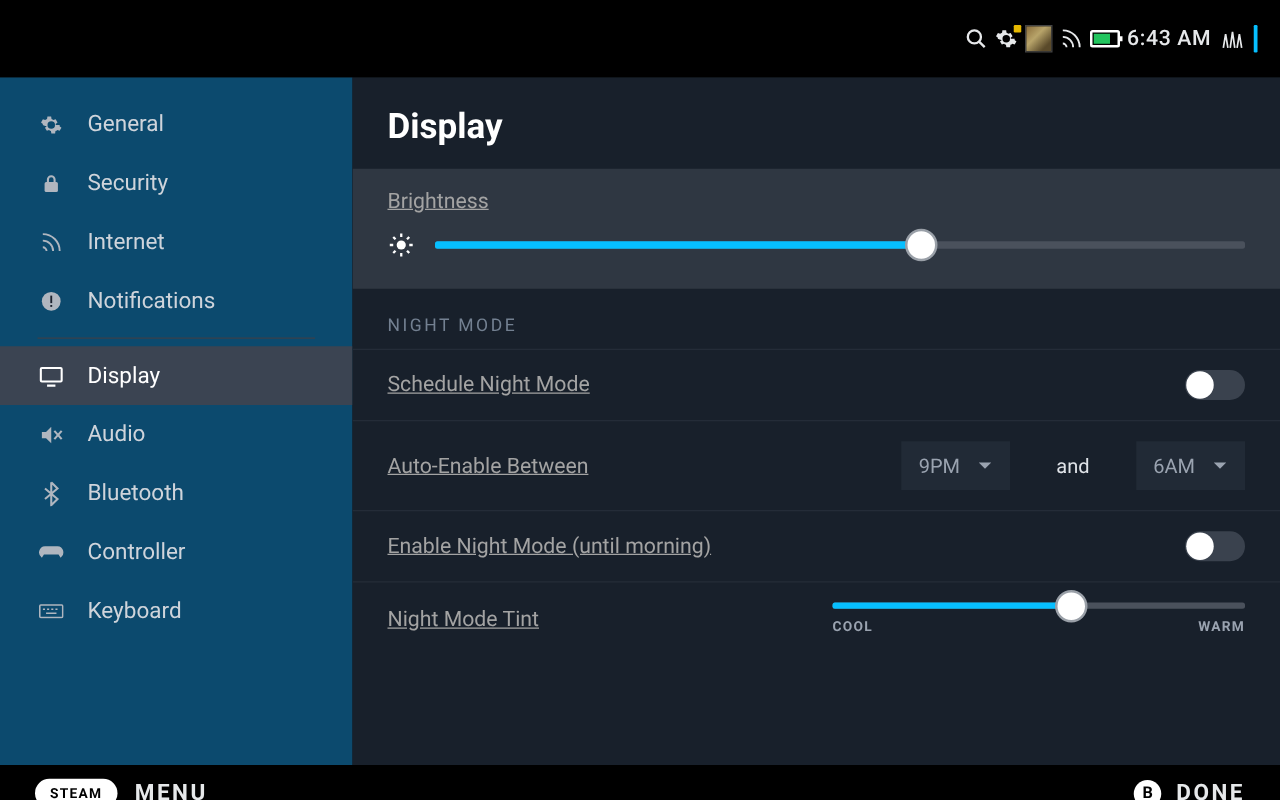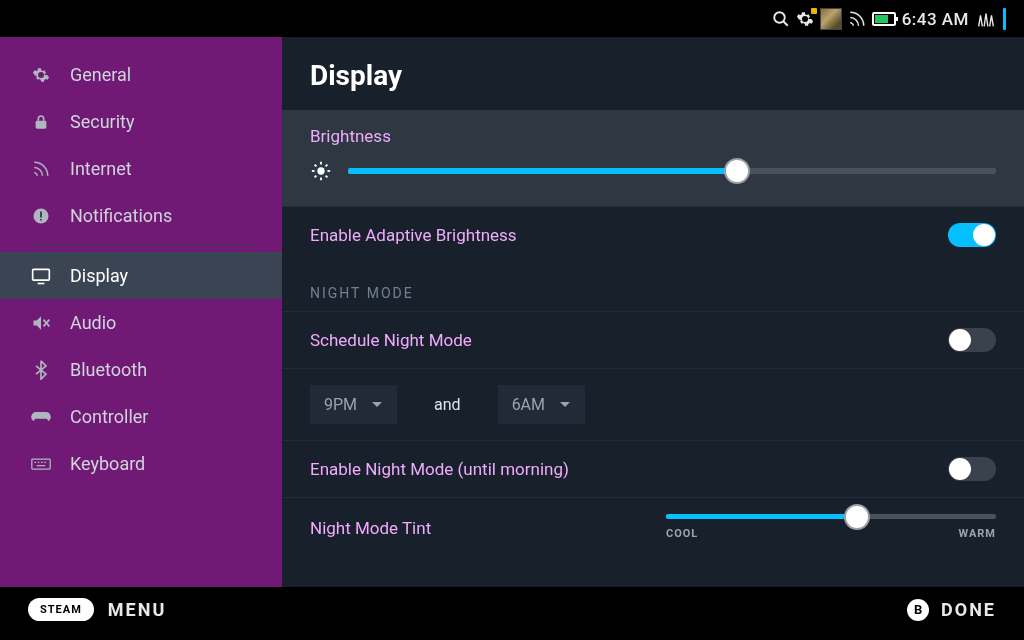--- a/index.html
+++ b/index.html
@@ -1,39 +1,39 @@
 <!DOCTYPE html>
 <html><head>
 <meta charset="utf-8">
 <style>
   * { margin: 0; padding: 0; box-sizing: border-box; font-family: -apple-system, "Segoe UI", Roboto, Arial, sans-serif; }
   body { width: 1024px; height: 640px; background: #000; color: #e6e8ea; overflow: hidden; }
-  .topbar { height: 37px; background: #000; display: flex; justify-content: flex-end; align-items: center; padding: 0 18px; gap: 6px; }
+  .topbar { height: 62px; background: #000; display: flex; justify-content: flex-end; align-items: center; padding: 0 18px; gap: 6px; }
   .topbar .icon { color: #e6e8ea; display: flex; align-items: center; justify-content: center; }
   .topbar .avatar-thumb { width: 22px; height: 22px; background: linear-gradient(135deg,#8a6d3b 0%, #b8a46a 40%, #5a4a2a 80%); border: 1px solid #444; }
   .topbar .battery { width:24px; height:14px; border:2px solid #fff; border-radius:2px; position:relative; }
   .topbar .battery::after { content:""; position:absolute; right:-4px; top:3px; width:2px; height:4px; background:#fff; }
   .topbar .battery .fill { position:absolute; left:1px; top:1px; bottom:1px; width:65%; background:#22c55e; }
   .topbar .clock { font-size:17px; font-weight:500; letter-spacing:0.5px; }
   .topbar .notif-dot { position: relative; }
   .topbar .notif-dot::after { content:""; position:absolute; top:-2px; right:-3px; width:6px; height:6px; background:#e6b800; border-radius:1px; }
   .vbar { width:3px; height:22px; background:#06bfff; border-radius:1px; }
 
   .main { display:flex; height: calc(640px - 45px - 45px); background:#0e141b; }
-  .sidebar { width: 282px; background:#701a75; padding-top:14px; }
+  .sidebar { width: 282px; background:#0c4a6e; padding-top:14px; }
   .sidebar .item { display:flex; align-items:center; gap:18px; padding:13px 12px 13px 30px; color:#cfd4db; font-size:18px; cursor:pointer; }
   .sidebar .item .sicon { width:22px; display:flex; justify-content:center; color:#b0b6bf; }
   .sidebar .item.active { background:#3b4452; color:#fff; }
   .sidebar .item.active .sicon { color:#fff; }
   .sidebar .sep { height:1px; background:#3a404b; margin:6px 30px 6px 30px; }
 
   .content { flex:1; background:#18202b; overflow:hidden; }
   .content .header { font-size:28px; font-weight:700; padding:22px 28px 18px 28px; color:#fff; }
   .row { display:flex; align-items:center; justify-content:space-between; padding:16px 28px; border-top:1px solid #242c38; }
-  .row .label { font-size:17px; color:#f0abfc; }
+  .row .label { font-size:17px; color:#a3a3a3;text-decoration:underline; }
   .row.highlight { background:#2f3742; border-top:none; padding-bottom: 24px; }
   .row.highlight .label { font-size:17px; margin-bottom:14px; }
   .brightness-wrap { display:flex; flex-direction:column; width:100%; }
   .slider { display:flex; align-items:center; gap:16px; width:100%; }
   .slider .track { flex:1; height:6px; background:#4a515c; position:relative; border-radius:2px; }
   .slider .track .fill { position:absolute; left:0; top:0; bottom:0; background:#06bfff; border-radius:2px; }
   .slider .thumb { position:absolute; top:50%; transform:translate(-50%,-50%); width:26px; height:26px; background:#fff; border:2px solid #9aa0a8; border-radius:50%; }
   .sun-icon { color:#fff; }
   .section-title { font-size:14px; font-weight:400; letter-spacing:2px; color:#738091; padding:22px 28px 10px 28px; }
   .toggle { width:48px; height:24px; border-radius:12px; position:relative; }
@@ -206,37 +206,32 @@
               </svg>
             </span>
           <div class="track">
             <div class="fill" style="width:60%"></div>
             <div class="thumb" style="left:60%"></div>
           </div>
         </div>
       </div>
     </div>
 
-    <div class="row">
-      <span class="label">Enable Adaptive Brightness</span>
-      <div class="toggle on">
-          <div class="knob"></div>
-        </div>
-    </div>
 
     <div class="section-title">NIGHT MODE</div>
 
     <div class="row">
       <span class="label">Schedule Night Mode</span>
       <div class="toggle off">
           <div class="knob"></div>
         </div>
     </div>
 
     <div class="row">
+      <span class="label">Auto-Enable Between</span>
       <div class="between-wrap">
         <div class="select">
           <span>9PM</span>
           <span>
               <svg width="12" height="8" viewBox="0 0 12 8" fill="currentColor">
                 <path d="M1 1l5 5 5-5z"></path>
               </svg>
             </span>
         </div>
         <span class="and">and</span>

